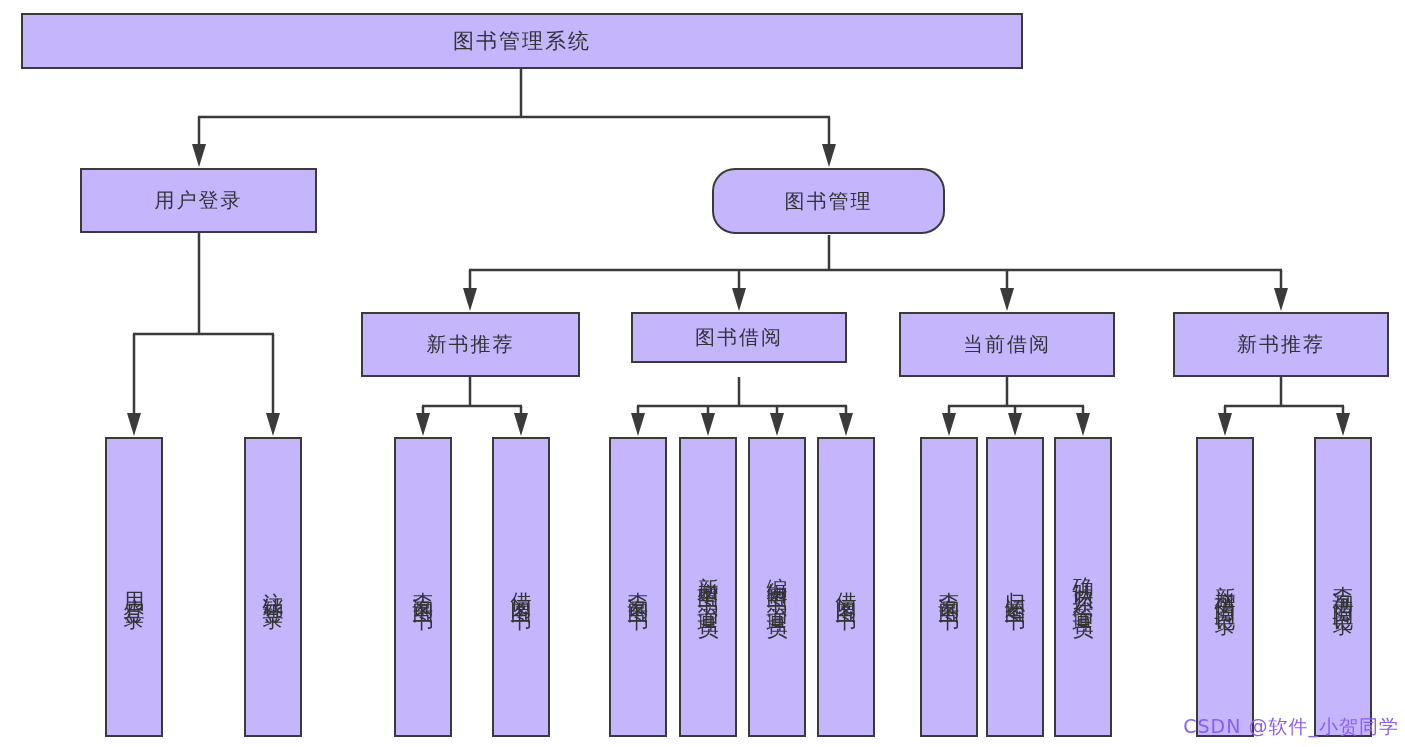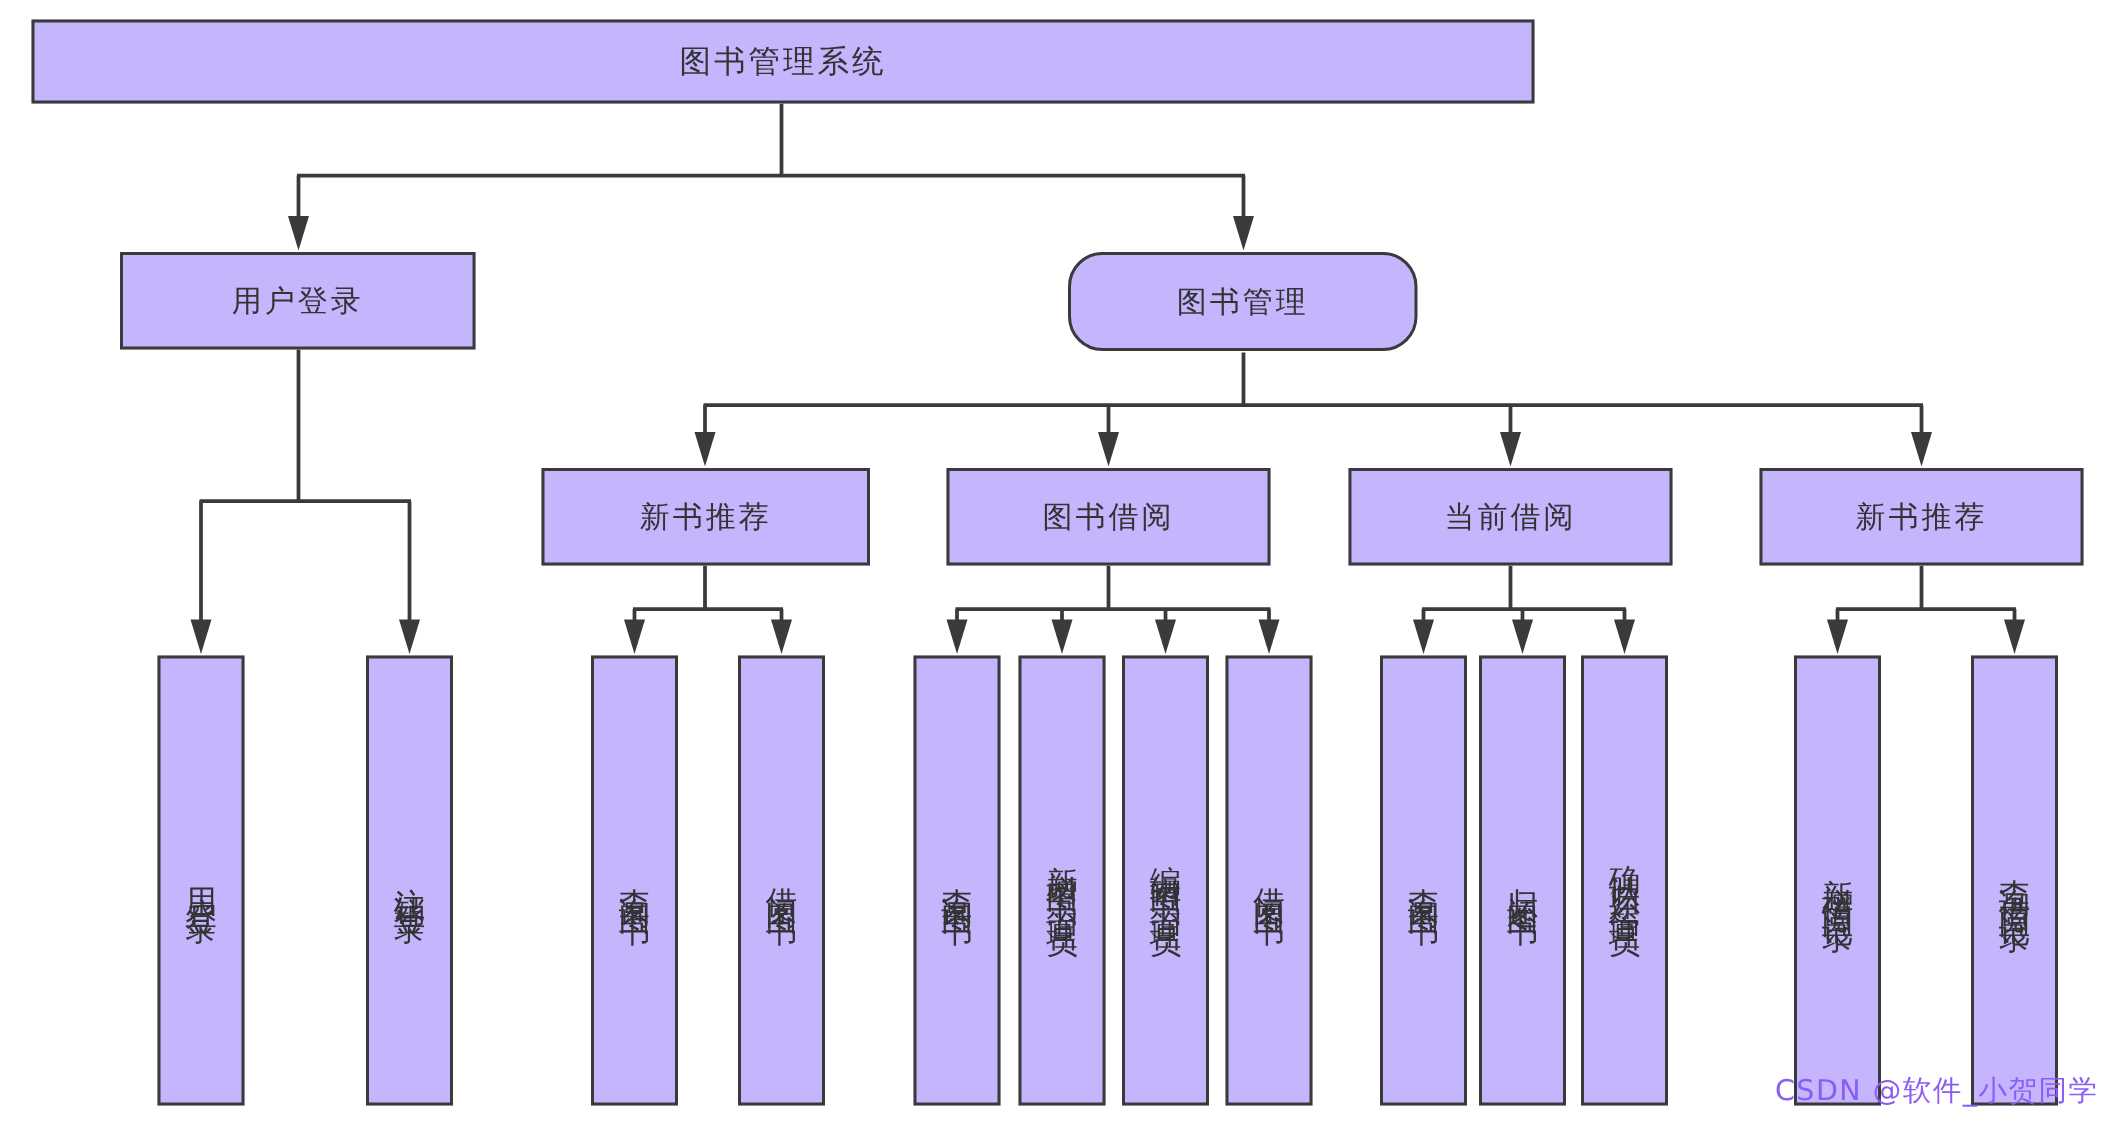--- a/index.html
+++ b/index.html
@@ -87,21 +87,21 @@
       <polygon points="1336,413 1350,413 1343,436"></polygon>
     </g>
   </svg>
 
   <div class="node root" style="left:21px; top:13px; width:1002px; height:56px;">图书管理系统</div>
 
   <div class="node" style="left:80px; top:168px; width:237px; height:65px;">用户登录</div>
   <div class="node" style="left:712px; top:168px; width:233px; height:66px;border-radius:23px;">图书管理</div>
 
   <div class="node" style="left:361px; top:312px; width:219px; height:65px;">新书推荐</div>
-  <div class="node" style="left:631px; top:312px; width:216px; height:65px;">图书借阅</div>
+  <div class="node" style="left:631px; top:312px; width:216px; height:51px;">图书借阅</div>
   <div class="node" style="left:899px; top:312px; width:216px; height:65px;">当前借阅</div>
   <div class="node" style="left:1173px; top:312px; width:216px; height:65px;">新书推荐</div>
 
   <div class="node leaf" style="left:105px; top:437px; width:58px; height:300px;">用户登录</div>
   <div class="node leaf" style="left:244px; top:437px; width:58px; height:300px;">注销登录</div>
 
   <div class="node leaf" style="left:394px; top:437px; width:58px; height:300px;">查询图书</div>
   <div class="node leaf" style="left:492px; top:437px; width:58px; height:300px;">借阅图书</div>
 
   <div class="node leaf" style="left:609px; top:437px; width:58px; height:300px;">查询图书</div>

